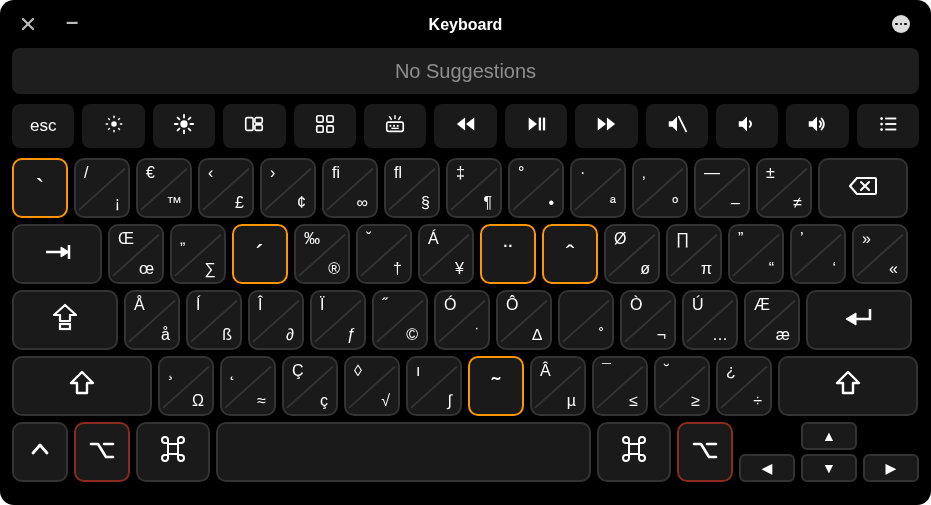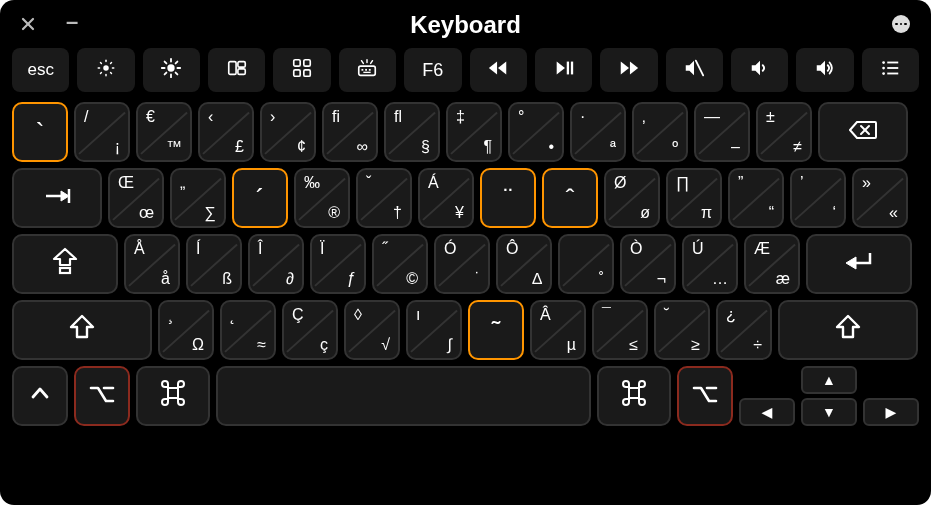--- a/index.html
+++ b/index.html
@@ -22,21 +22,21 @@
   .titlebar {
     display: flex;
     align-items: center;
     justify-content: center;
     height: 30px;
     position: relative;
     margin-bottom: 8px;
   }
   .titlebar .title {
     font-weight: 600;
-    font-size: 24px;
+    font-size: 16px;
     color: #fff;
   }
   .titlebar .close {
     position: absolute;
     left: 6px;
     top: 4px;
     width: 20px; height: 20px;
     display: flex; align-items: center; justify-content: center;
     cursor: pointer;
   }
@@ -206,20 +206,23 @@
     <div class="title">Keyboard</div>
     <div class="menu">
       <div class="dots">
           <span></span>
           <span></span>
           <span></span>
         </div>
     </div>
   </div>
 
+  <div class="suggestion-bar">
+    <span>No Suggestions</span>
+  </div>
 
   <div class="fn-row" id="fn-row">
       <div class="fn-key esc">
         <span>esc</span>
       </div>
       <div class="fn-key">
         <span><svg width="22" height="22" viewBox="0 0 24 24">
             <circle cx="12" cy="12" r="3" fill="#fff"></circle>
             <g stroke="#fff" stroke-width="1.6" stroke-linecap="round">
               <line x1="12" y1="3.5" x2="12" y2="5"></line>
@@ -273,23 +276,20 @@
               <rect x="10" y="13" width="2" height="2"></rect>
               <rect x="14" y="13" width="2" height="2"></rect>
               <rect x="8" y="16" width="8" height="1.5"></rect>
             </g>
             <g stroke="#fff" stroke-width="1.6" stroke-linecap="round">
               <line x1="12" y1="3" x2="12" y2="6"></line>
               <line x1="6" y1="4" x2="8" y2="7"></line>
               <line x1="18" y1="4" x2="16" y2="7"></line>
             </g>
           </svg></span>
-      </div>
-      <div class="fn-key">
-        <span>F6</span>
       </div>
       <div class="fn-key">
         <span><svg width="22" height="22" viewBox="0 0 24 24">
             <polygon points="11,5 11,19 2,12" fill="#fff"></polygon>
             <polygon points="21,5 21,19 12,12" fill="#fff"></polygon>
           </svg></span>
       </div>
       <div class="fn-key">
         <span><svg width="22" height="22" viewBox="0 0 24 24">
             <polygon points="4,5 4,19 13,12" fill="#fff"></polygon>

